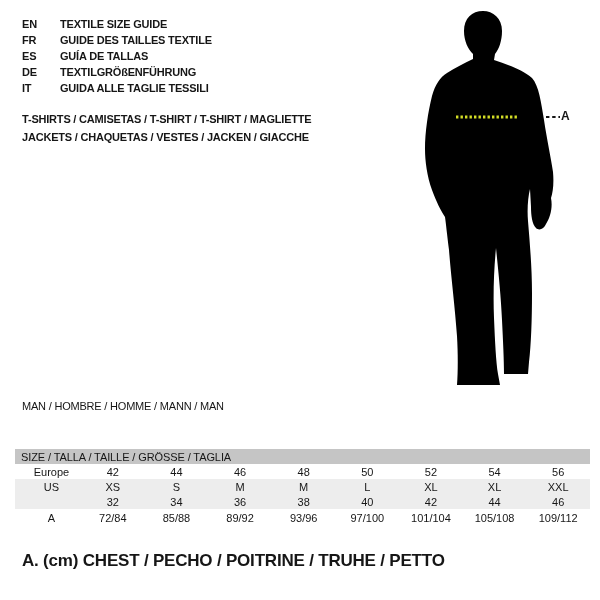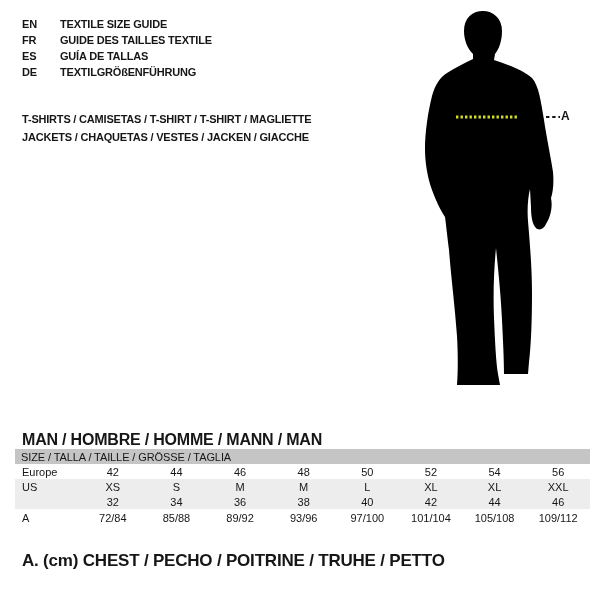--- a/index.html
+++ b/index.html
@@ -19,32 +19,32 @@
   .categories { position:absolute; left:22px; top:110px;
                 font-size:11px; font-weight:bold; line-height:18px;
                 letter-spacing:-0.2px; white-space:nowrap; }
 
   
   .figure-svg { position:absolute; left:405px; top:5px; }
   .measure-label { position:absolute; left:561px; top:109px;
                    font-size:12px; font-weight:bold; }
 
   
-  .section-title { position:absolute; left:22px; top:431px;
-                   font-size:16px; font-weight:bold; letter-spacing:-0.2px; }
+  .section-title { position:absolute; left:22px; top:400px;
+                   font-size:11px; font-weight:normal; letter-spacing:-0.2px; }
 
   
   .size-table { position:absolute; left:15px; top:449px; width:575px; font-size:11px; }
   .t-header { background:#c5c5c5; height:15px; display:flex; align-items:center;
               padding-left:6px; letter-spacing:-0.1px;text-align:center; }
   .t-row { display:grid; grid-template-columns:66px repeat(8, 1fr);
            height:15px; align-items:center; }
   .t-row.alt { background:#ededed; }
   .t-row.chest { height:18px; }
-  .t-label { padding-left:7px; text-align:left; }
+  .t-label { padding-left:7px; text-align:center; }
   .t-cell { text-align:center; }
 
   
   .footnote { position:absolute; left:22px; top:551px;
               font-size:17px; font-weight:bold; letter-spacing:-0.2px; white-space:nowrap; }
 </style>
 </head>
 <body>
 
 <div class="canvas">
@@ -58,20 +58,24 @@
       <span class="lang-code">FR</span>
       <span class="lang-label">GUIDE DES TAILLES TEXTILE</span>
     </div>
     <div class="lang-row">
       <span class="lang-code">ES</span>
       <span class="lang-label">GUÍA DE TALLAS</span>
     </div>
     <div class="lang-row">
       <span class="lang-code">DE</span>
       <span class="lang-label">TEXTILGRÖßENFÜHRUNG</span>
+    </div>
+    <div class="lang-row">
+      <span class="lang-code">IT</span>
+      <span class="lang-label">GUIDA ALLE TAGLIE TESSILI</span>
     </div>
   </div>
 
   <div class="categories">
     <div>T-SHIRTS / CAMISETAS / T-SHIRT / T-SHIRT / MAGLIETTE</div>
     <div>JACKETS / CHAQUETAS / VESTES / JACKEN / GIACCHE</div>
   </div>
 
   <svg class="figure-svg" width="195" height="392" viewBox="405 5 195 392">
     <path fill="#000000" d="

